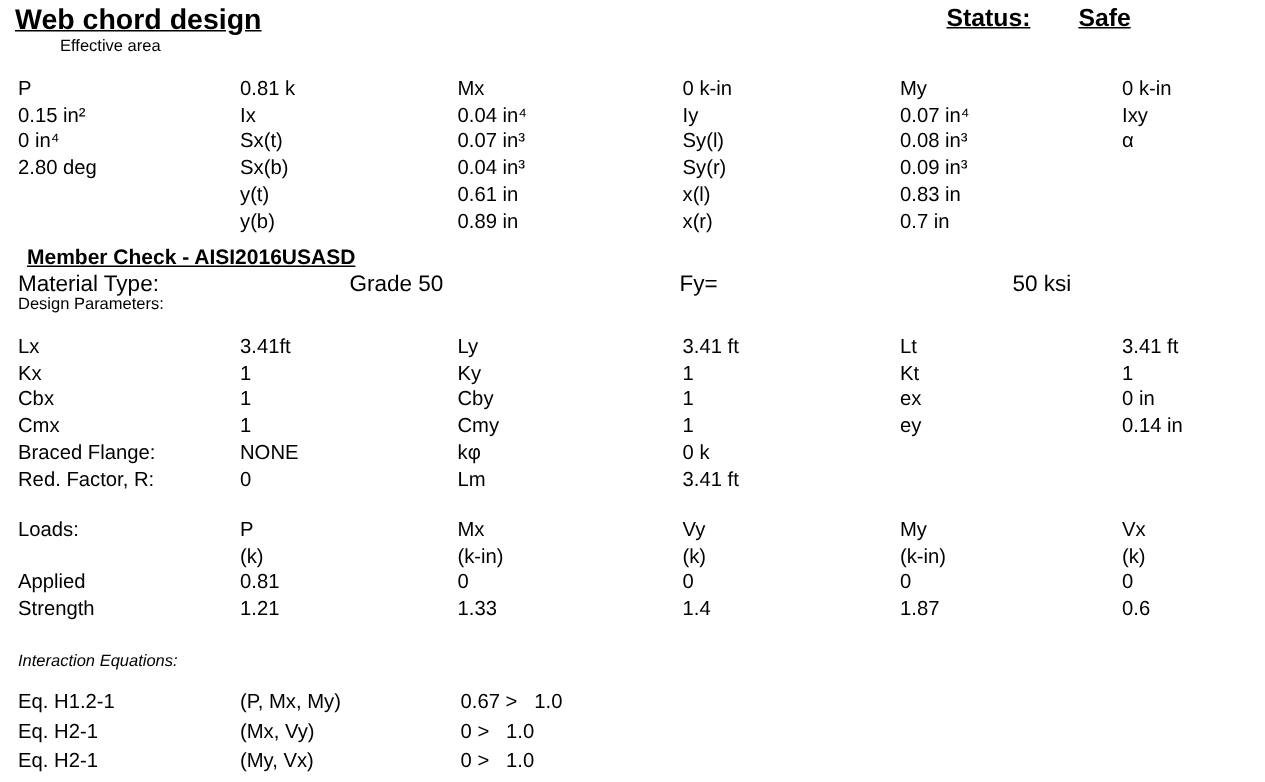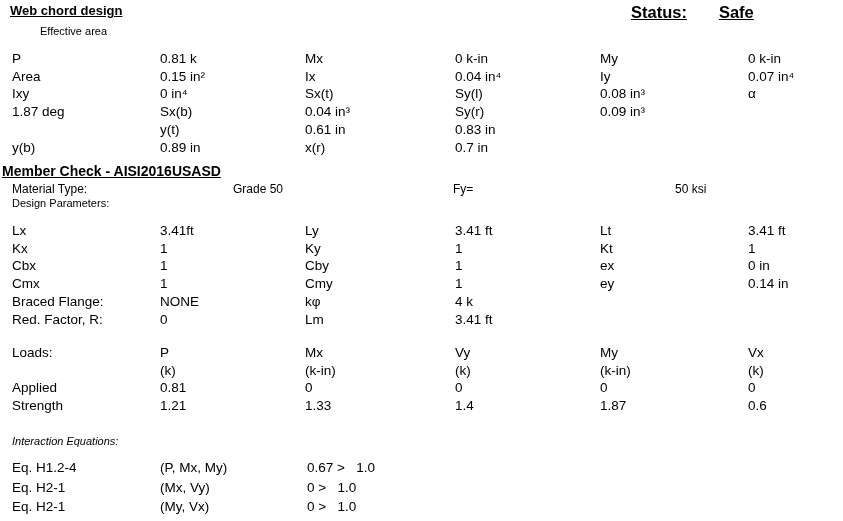--- a/index.html
+++ b/index.html
@@ -8,21 +8,21 @@
     background: #ffffff;
     color: #000000;
     font-family: "Liberation Sans", sans-serif;
     overflow: hidden;
     position: relative;
   }
   .abs { position: absolute; }
 
   .doc-title {
     left: 10px; top: 3px;
-    font-size: 13px; font-weight: bold;
+    font-size: 19px; font-weight: bold;
     text-decoration: underline;
   }
   .status-block { left: 600px; top: 3px; font-size: 16.5px; font-weight: bold; margin-left: 31px; }
   .status-block .status-label { text-decoration: underline; margin-right: 32px; }
   .status-block .status-value { text-decoration: underline; }
 
   .section-heading { font-size: 11px; font-weight: normal; }
   .sub-heading-bold {
     font-size: 14px; font-weight: bold; text-decoration: underline;
   }
@@ -30,21 +30,21 @@
   .grid6 {
     left: 12px; width: 831px;
     display: grid;
     grid-template-columns: 148px 145px 150px 145px 148px 95px;
     font-size: 13.5px; line-height: 17.7px;
   }
   .grid4 {
     left: 12px; width: 831px;
     display: grid;
     grid-template-columns: 221px 220px 222px auto;
-    font-size: 12px; line-height: 17.7px;
+    font-size: 15px; line-height: 17.7px;
   }
   .grid3 {
     left: 12px; width: 700px;
     display: grid;
     grid-template-columns: 148px 147px auto;
     font-size: 13.5px; line-height: 19.6px;
   }
   .cell { white-space: pre; overflow: hidden; }
 </style>
 </head>
@@ -58,55 +58,56 @@
 <div class="abs section-heading" style="left:40px; top:25px;">Effective area</div>
 
 <div class="abs grid6" style="top:50px;">
   <span class="cell">P</span>
   <span class="cell">0.81 k</span>
   <span class="cell">Mx</span>
   <span class="cell">0 k-in</span>
   <span class="cell">My</span>
   <span class="cell">0 k-in</span>
 
-  <span class="cell">Area</span>
   <span class="cell">0.15 in²</span>
   <span class="cell">Ix</span>
   <span class="cell">0.04 in⁴</span>
   <span class="cell">Iy</span>
   <span class="cell">0.07 in⁴</span>
 
   <span class="cell">Ixy</span>
   <span class="cell">0 in⁴</span>
   <span class="cell">Sx(t)</span>
+  <span class="cell">0.07 in³</span>
   <span class="cell">Sy(l)</span>
   <span class="cell">0.08 in³</span>
 
   <span class="cell">α</span>
-  <span class="cell">1.87 deg</span>
+  <span class="cell">2.80 deg</span>
   <span class="cell">Sx(b)</span>
   <span class="cell">0.04 in³</span>
   <span class="cell">Sy(r)</span>
   <span class="cell">0.09 in³</span>
 
   <span class="cell"></span>
   <span class="cell"></span>
   <span class="cell">y(t)</span>
   <span class="cell">0.61 in</span>
+  <span class="cell">x(l)</span>
   <span class="cell">0.83 in</span>
 
   <span class="cell"></span>
   <span class="cell"></span>
   <span class="cell">y(b)</span>
   <span class="cell">0.89 in</span>
   <span class="cell">x(r)</span>
   <span class="cell">0.7 in</span>
 </div>
 
-<div class="abs sub-heading-bold" style="left:2px; top:163px;">Member Check - AISI2016USASD</div>
+<div class="abs sub-heading-bold" style="left:18px; top:163px;">Member Check - AISI2016USASD</div>
 
 <div class="abs grid4" style="top:181px;">
   <span class="cell">Material Type:</span>
   <span class="cell">Grade 50</span>
   <span class="cell">Fy=</span>
   <span class="cell">50 ksi</span>
 </div>
 
 <div class="abs section-heading" style="left:12px; top:197px;">Design Parameters:</div>
 
@@ -135,21 +136,21 @@
   <span class="cell">Cmx</span>
   <span class="cell">1</span>
   <span class="cell">Cmy</span>
   <span class="cell">1</span>
   <span class="cell">ey</span>
   <span class="cell">0.14 in</span>
 
   <span class="cell">Braced Flange:</span>
   <span class="cell">NONE</span>
   <span class="cell">kφ</span>
-  <span class="cell">4 k</span>
+  <span class="cell">0 k</span>
   <span class="cell"></span>
   <span class="cell"></span>
 
   <span class="cell">Red. Factor, R:</span>
   <span class="cell">0</span>
   <span class="cell">Lm</span>
   <span class="cell">3.41 ft</span>
   <span class="cell"></span>
   <span class="cell"></span>
 </div>
@@ -180,21 +181,21 @@
   <span class="cell">1.21</span>
   <span class="cell">1.33</span>
   <span class="cell">1.4</span>
   <span class="cell">1.87</span>
   <span class="cell">0.6</span>
 </div>
 
 <div class="abs section-heading" style="left:12px; top:435px;font-style:italic;">Interaction Equations:</div>
 
 <div class="abs grid3" style="top:458px;">
-  <span class="cell">Eq. H1.2-4</span>
+  <span class="cell">Eq. H1.2-1</span>
   <span class="cell">(P, Mx, My)</span>
   <span class="cell">0.67 &gt;   1.0</span>
 
   <span class="cell">Eq. H2-1</span>
   <span class="cell">(Mx, Vy)</span>
   <span class="cell">0 &gt;   1.0</span>
 
   <span class="cell">Eq. H2-1</span>
   <span class="cell">(My, Vx)</span>
   <span class="cell">0 &gt;   1.0</span>

